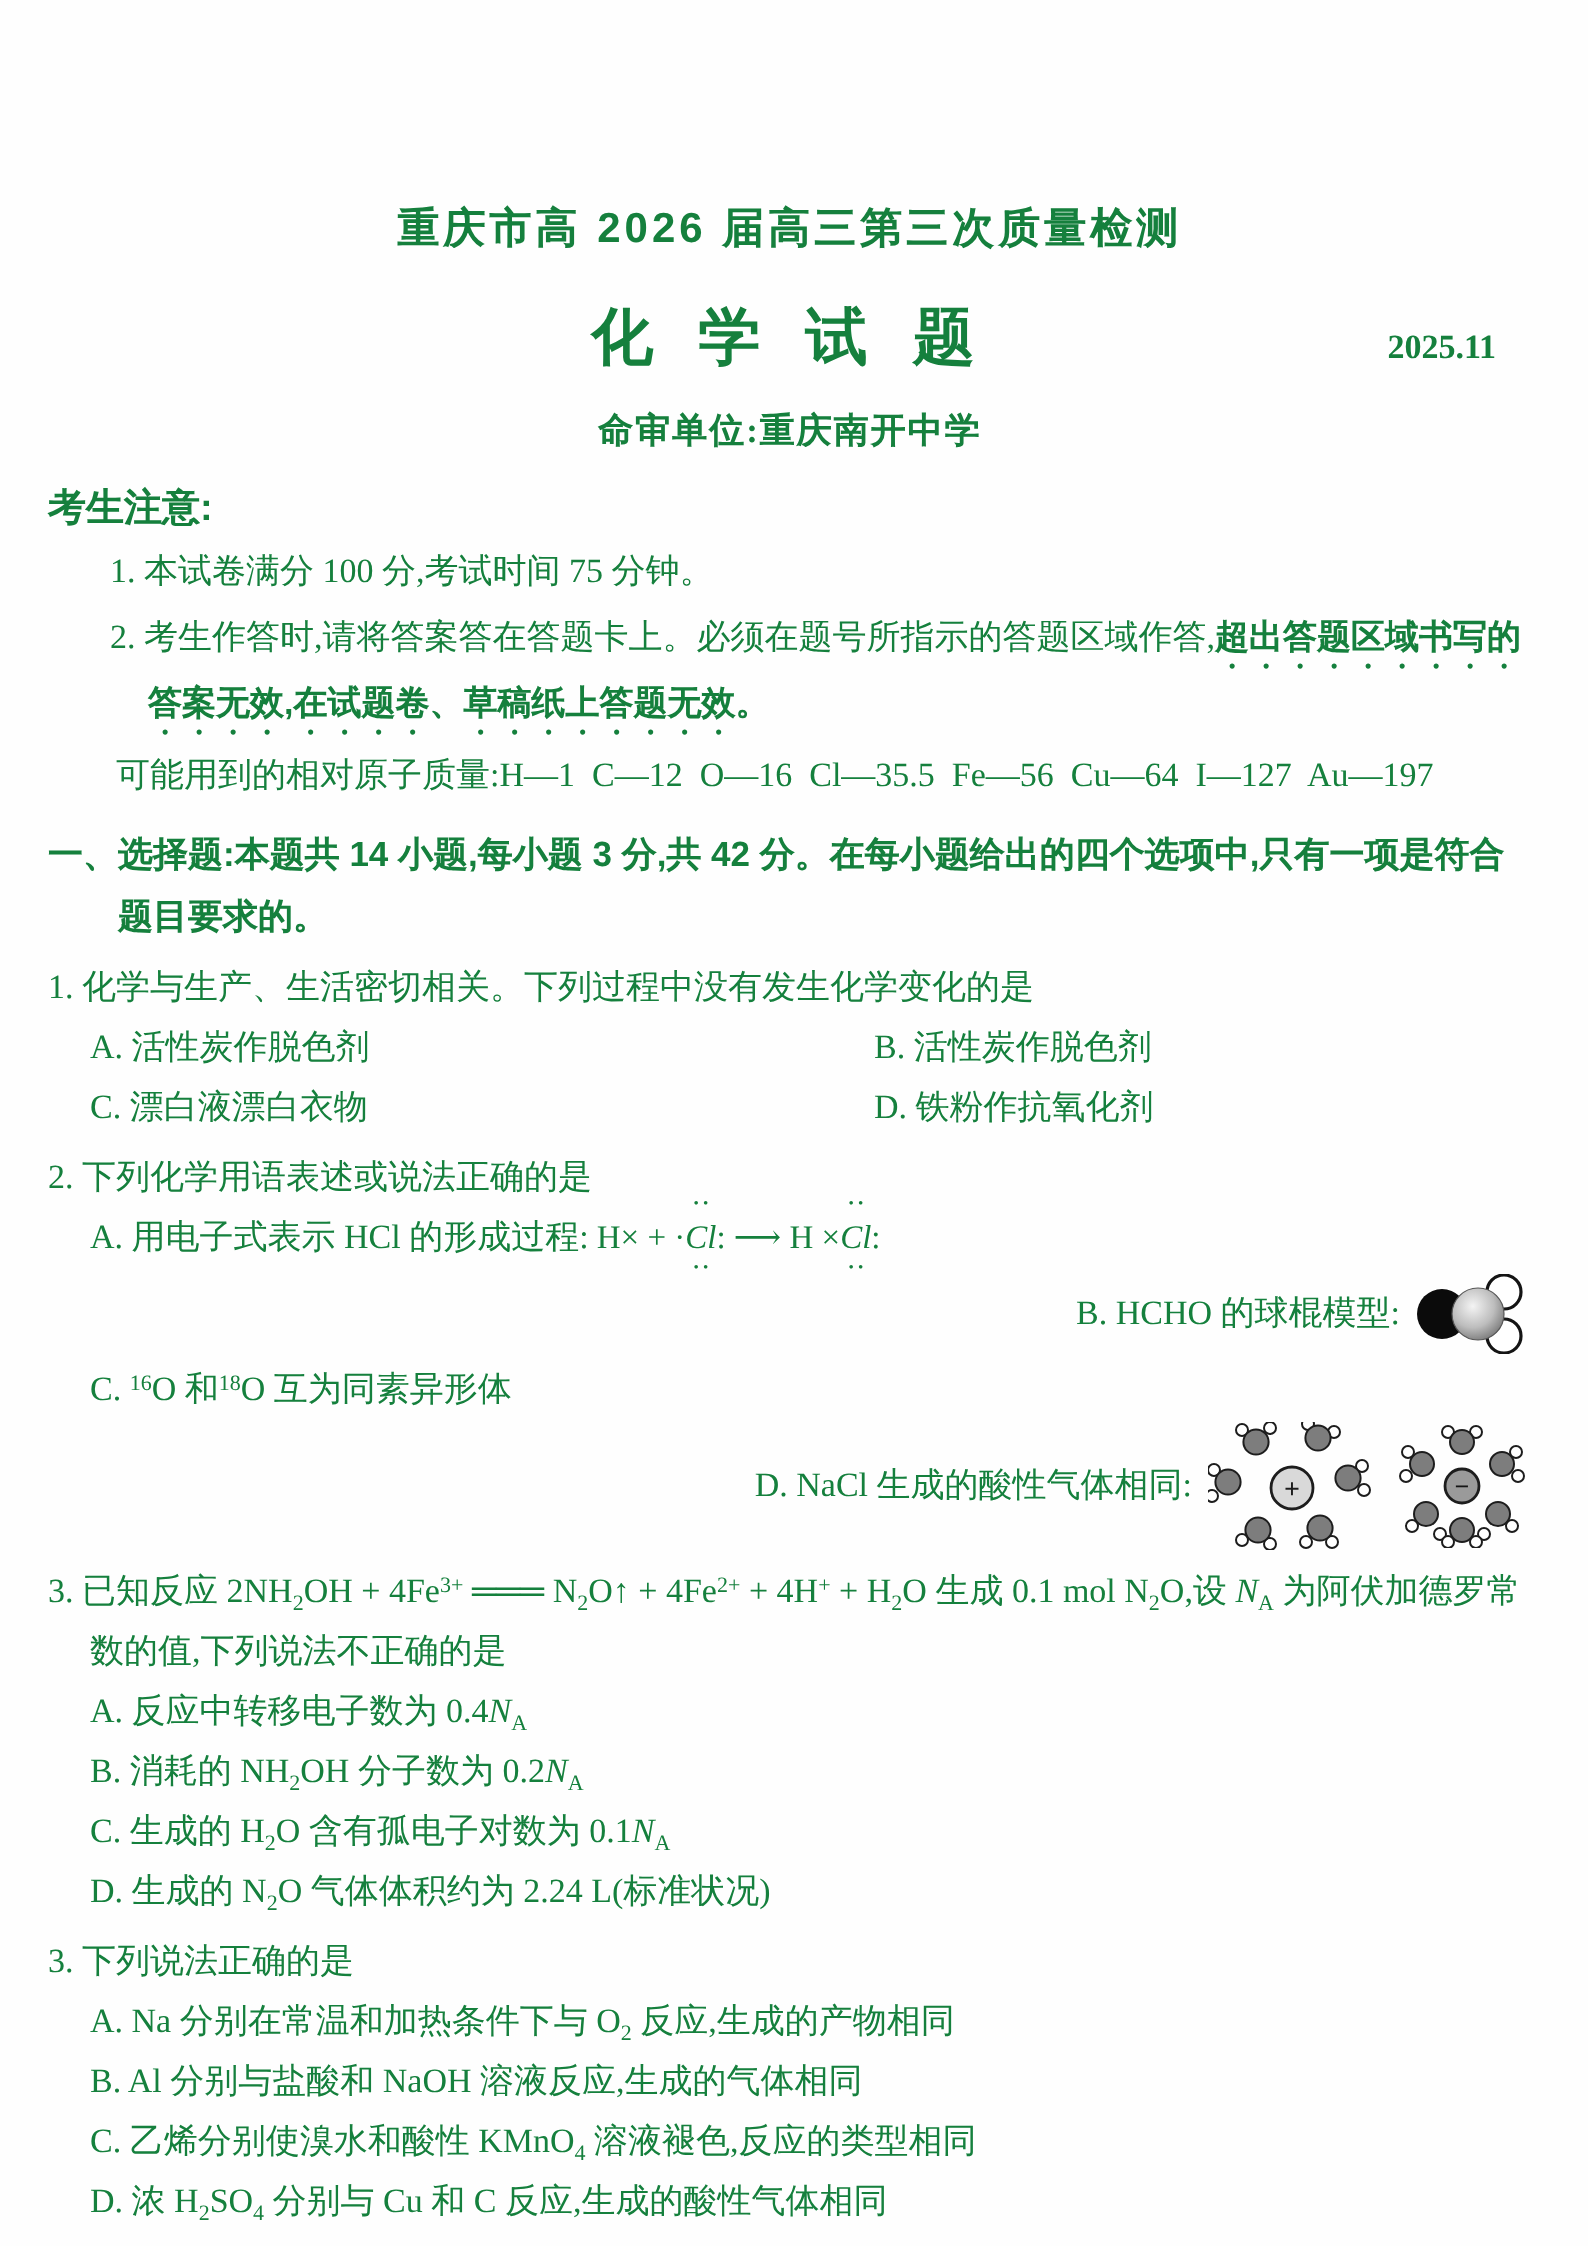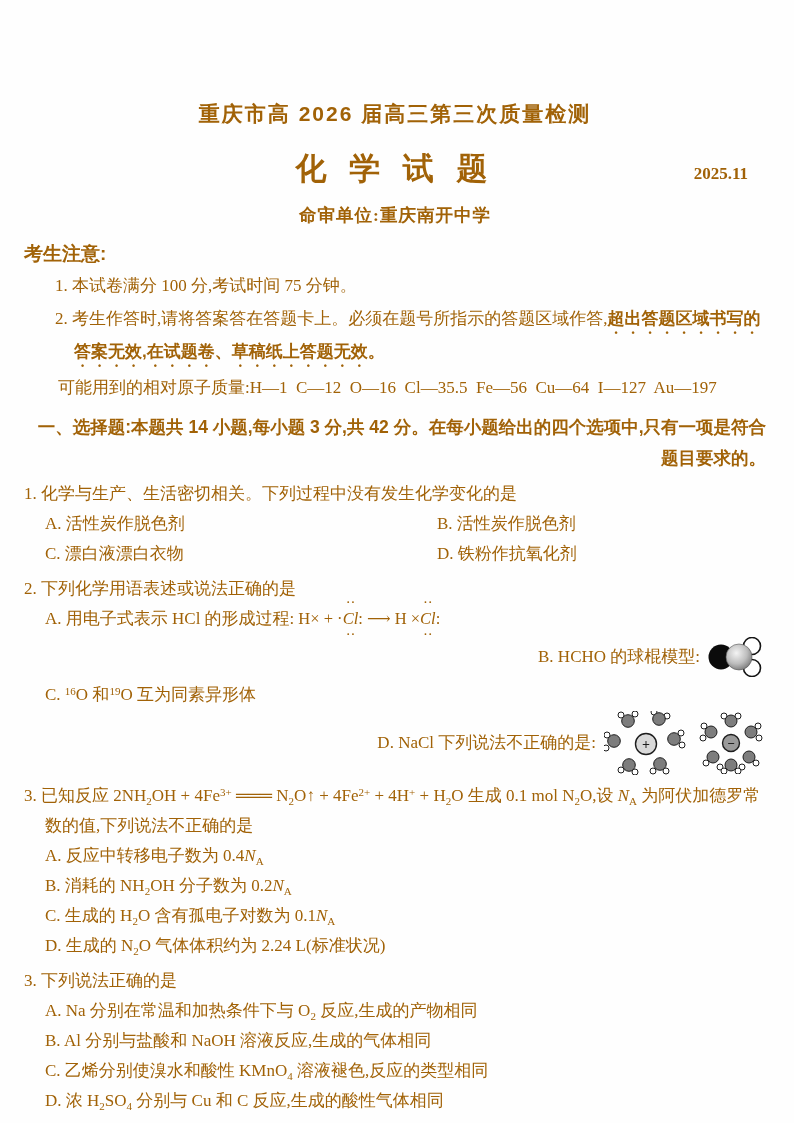--- a/index.html
+++ b/index.html
@@ -3,21 +3,21 @@
 <meta charset="utf-8">
 <style>
   html,body{margin:0;padding:0;}
   body{background:#ffffff;}
   .page{
     position:relative;
     width:794px;height:1123px;box-sizing:border-box;
     padding:100px 28px 0 24px;
     background:#fefefe;
     font-family:"Liberation Serif","DejaVu Serif",serif;
-    color:#a16207;
+    color:#15803d;
     overflow:hidden;
   }
 
   
   .title-line{
     text-align:center;font-weight:700;font-size:21px;letter-spacing:2px;
     font-family:"Liberation Sans","DejaVu Sans",sans-serif;
   }
   .subject-row{position:relative;margin-top:20px;height:46px;}
   .subject{
@@ -36,21 +36,20 @@
     -webkit-text-emphasis:filled dot;-webkit-text-emphasis-position:under right;
     text-emphasis:filled dot;text-emphasis-position:under right;
   }
   .atomic{margin:4px 0 0 34px;font-size:17px;line-height:26px;white-space:pre-wrap;}
 
   
   .sec-head{
     margin:11px 0 0 0;padding-left:35px;text-indent:-35px;
     font-weight:700;font-size:17.5px;line-height:31px;
     font-family:"Liberation Sans","DejaVu Sans",sans-serif;
-    text-align:right;
   }
 
   
   .stem{margin:5px 0 0 0;padding-left:21px;text-indent:-21px;font-size:17px;line-height:30px;}
   .opt{margin:0 0 0 21px;font-size:17px;line-height:30px;}
   .opt-grid{margin-left:21px;display:grid;grid-template-columns:392px auto;font-size:17px;line-height:30px;}
   .imgline{display:flex;align-items:center;gap:8px;justify-content:flex-end;}
   .imgline.b-row{height:46px;}
   .imgline.d-row{height:66px;}
   p{margin:0;}
@@ -115,23 +114,23 @@
             <stop offset="55%" stop-color="#bdbdbd"></stop>
             <stop offset="100%" stop-color="#6d6d6d"></stop>
           </radialGradient>
         </defs>
         <circle cx="44" cy="9" r="8.5" fill="#ffffff" stroke="#141414" stroke-width="1.6"></circle>
         <circle cx="44" cy="31" r="8.5" fill="#ffffff" stroke="#141414" stroke-width="1.6"></circle>
         <circle cx="13" cy="20" r="12.5" fill="#0b0b0b"></circle>
         <circle cx="31" cy="20" r="13" fill="url(#gC)" stroke="#555555" stroke-width="0.6"></circle>
       </svg>
     </div>
-    <p class="opt">C. <sup>16</sup>O 和<sup>19</sup>O 互为同素异形体</p>
+    <p class="opt">C. <sup>16</sup>O 和<sup>18</sup>O 互为同素异形体</p>
     <div class="opt imgline d-row">
-      <span>D. NaCl 下列说法不正确的是:</span>
+      <span>D. NaCl 生成的酸性气体相同:</span>
       <svg class="model-svg" width="84" height="64" viewBox="0 0 84 64">
         <g stroke="#1d1d1d" stroke-width="1">
           <circle cx="17" cy="4" r="3" fill="#fff"></circle>
             <circle cx="31" cy="3" r="3" fill="#fff"></circle>
             <circle cx="24" cy="10" r="6.3" fill="#7d7d7d"></circle>
           <circle cx="50" cy="1" r="3" fill="#fff"></circle>
             <circle cx="63" cy="5" r="3" fill="#fff"></circle>
             <circle cx="55" cy="8" r="6.3" fill="#7d7d7d"></circle>
           <circle cx="3" cy="24" r="3" fill="#fff"></circle>
             <circle cx="2" cy="37" r="3" fill="#fff"></circle>

